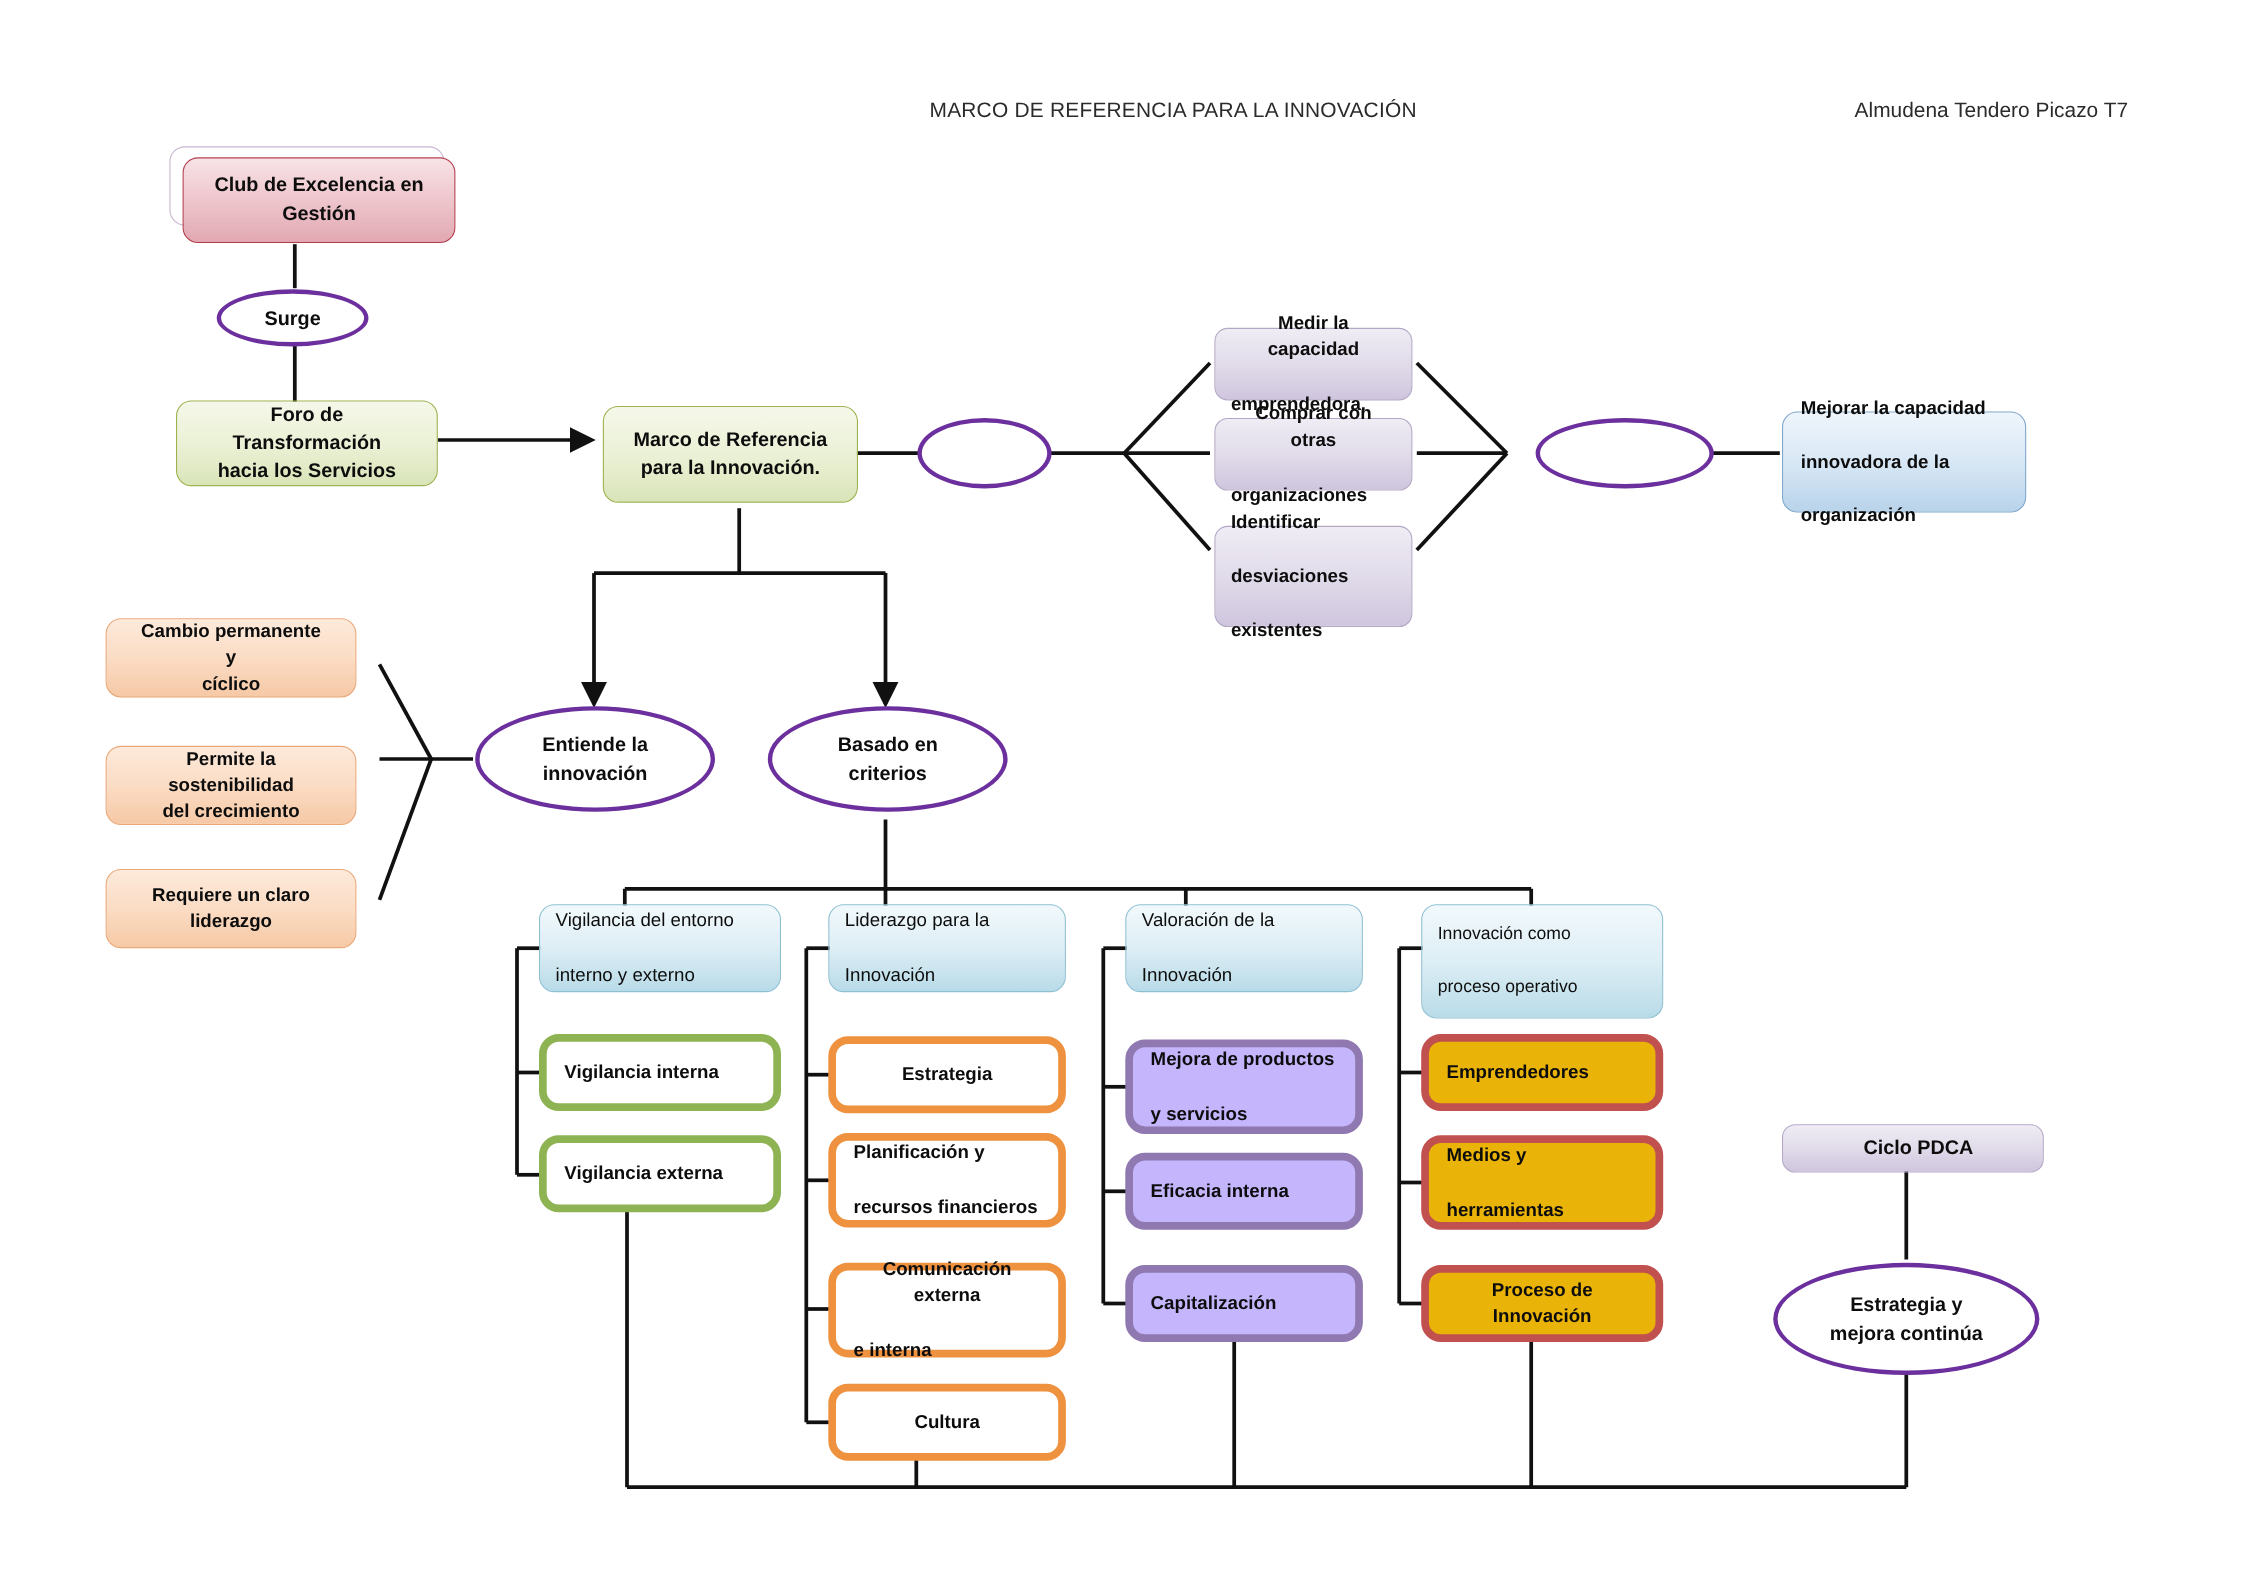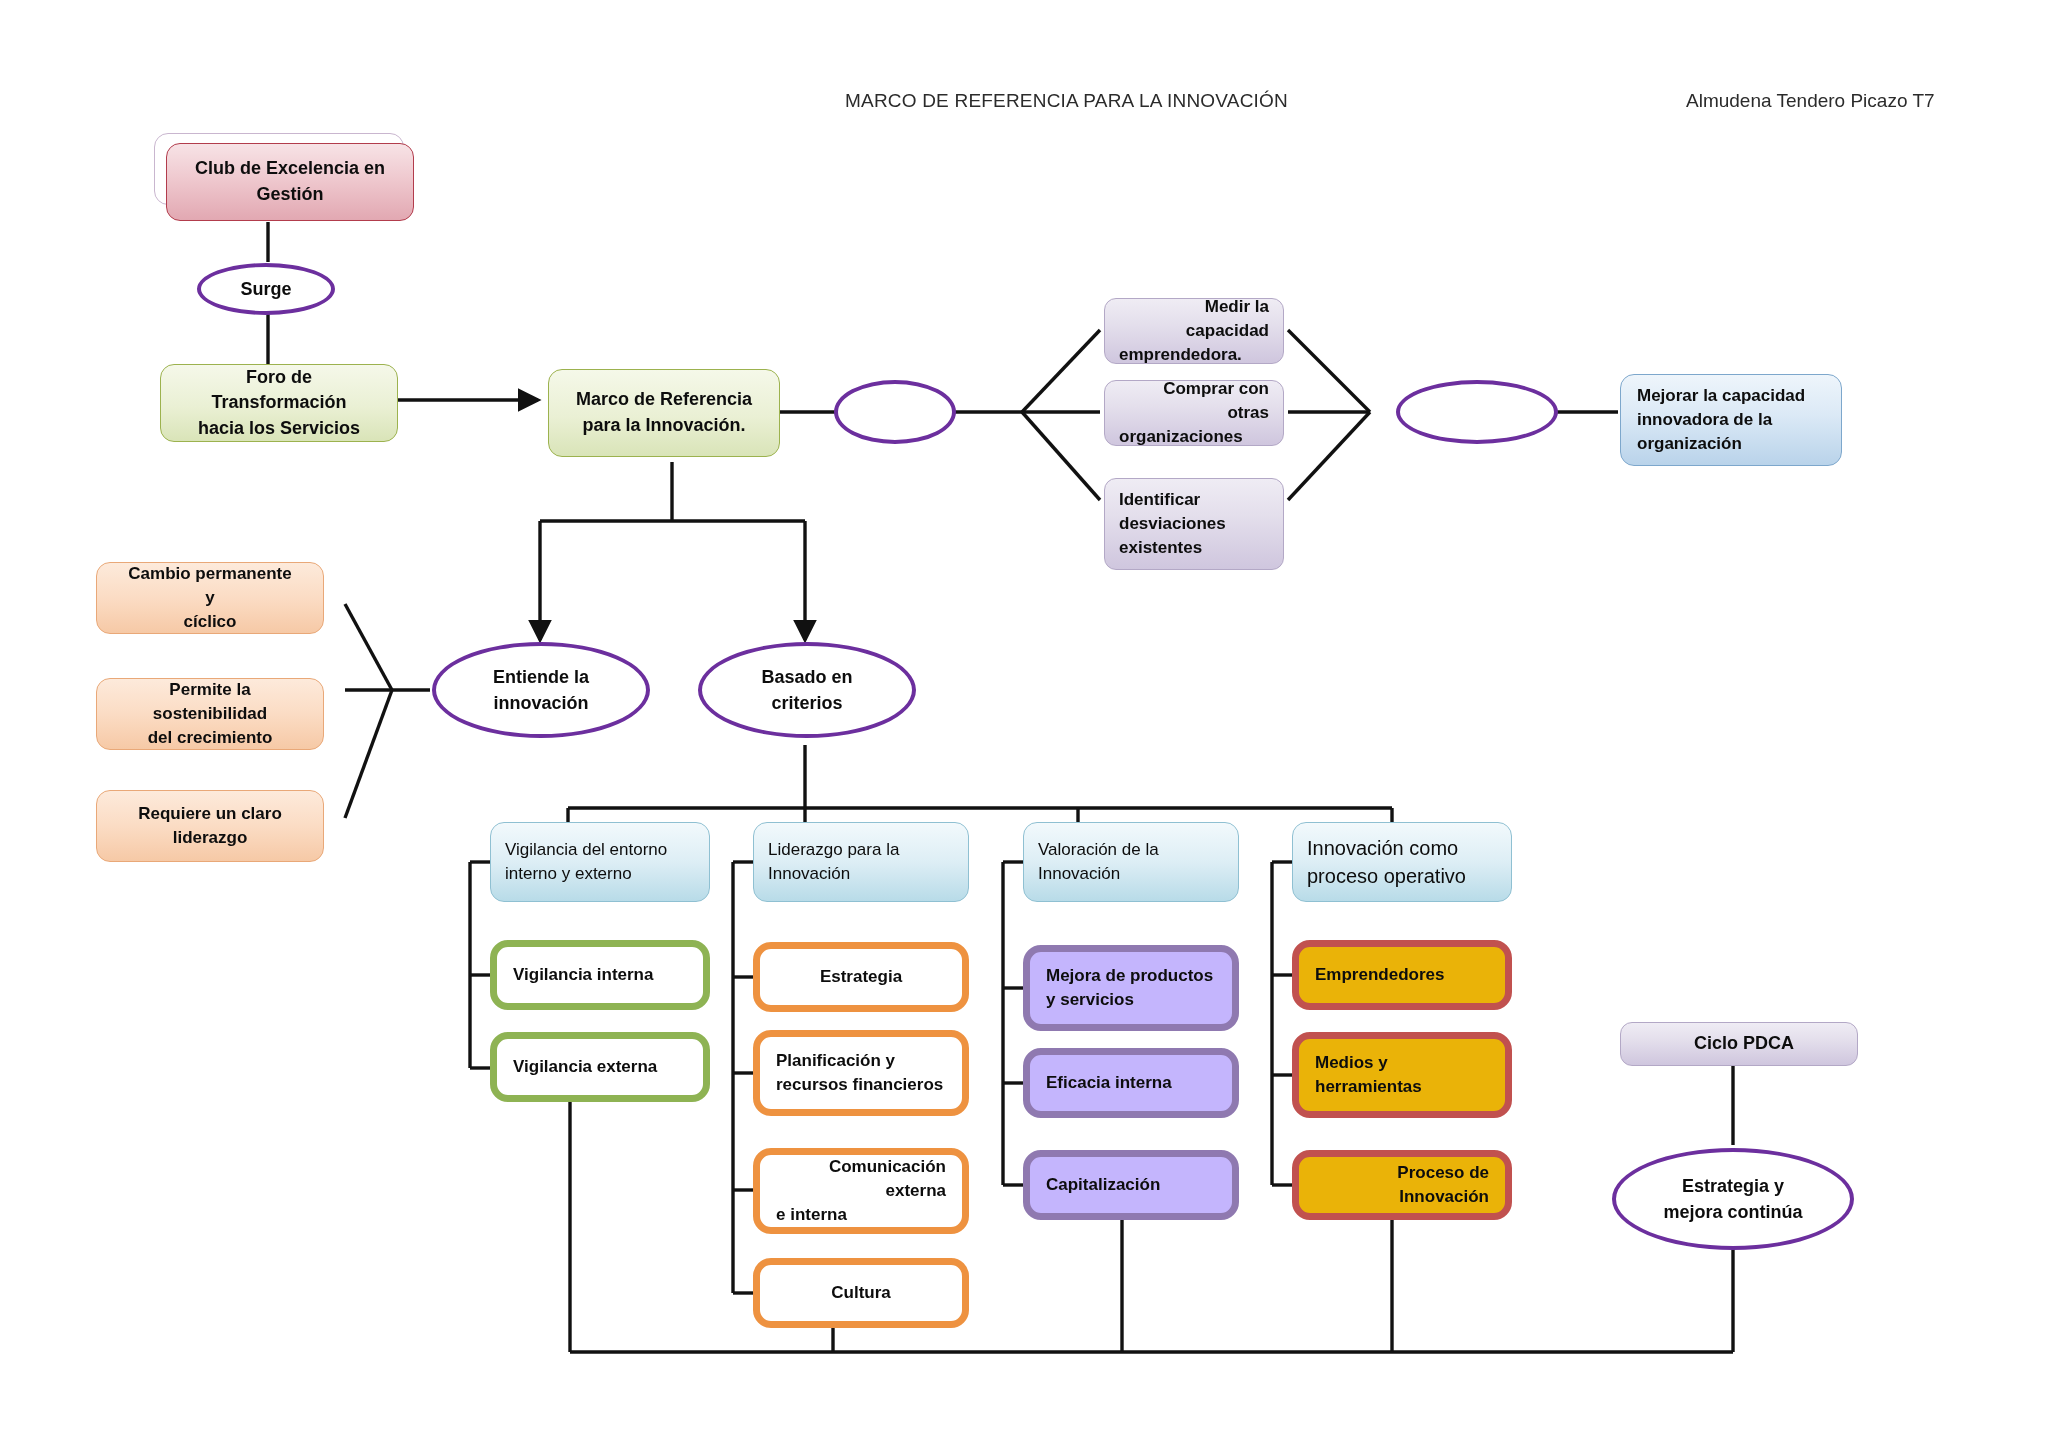--- a/index.html
+++ b/index.html
@@ -28,21 +28,21 @@
     display:flex;
     flex-direction:column;
     justify-content:center;
     font-weight:bold;
     color:#0d0d0d;
     line-height:1.42;
     z-index:5;
   }
   .node .lbl{display:block;}
   .ctr{align-items:center;text-align:center;}
-  .lft{align-items:flex-start;text-align:right;}
+  .lft{align-items:flex-start;text-align:center;gap:25px;}
 
   
   .rr{border-radius:14px;}
 
   
   .st-pink{
     background:linear-gradient(180deg,#f7e3e6 0%,#efc9cf 45%,#e2a8b2 100%);
     border:1.6px solid #b23c4c;
     padding:10px 18px;
   }
@@ -330,21 +330,21 @@
     <span class="lbl">Mejora de productos</span>
     <span class="lbl">y servicios</span>
   </div>
   <div class="node st-purple lft" style="left:1023px;top:1048px;width:216px;height:70px;font-size:17px;">
     <span class="lbl">Eficacia interna</span>
   </div>
   <div class="node st-purple lft" style="left:1023px;top:1150px;width:216px;height:70px;font-size:17px;">
     <span class="lbl">Capitalización</span>
   </div>
 
-  <div class="node rr st-bluehd lft" style="left:1292px;top:822px;width:220px;height:80px;font-size:20px;">
+  <div class="node rr st-bluehd lft" style="left:1292px;top:822px;width:220px;height:104px;font-size:16px;">
     <span class="lbl">Innovación como</span>
     <span class="lbl">proceso operativo</span>
   </div>
   <div class="node st-red lft" style="left:1292px;top:940px;width:220px;height:70px;font-size:17px;">
     <span class="lbl">Emprendedores</span>
   </div>
   <div class="node st-red lft" style="left:1292px;top:1032px;width:220px;height:86px;font-size:17px;">
     <span class="lbl">Medios y</span>
     <span class="lbl">herramientas</span>
   </div>

